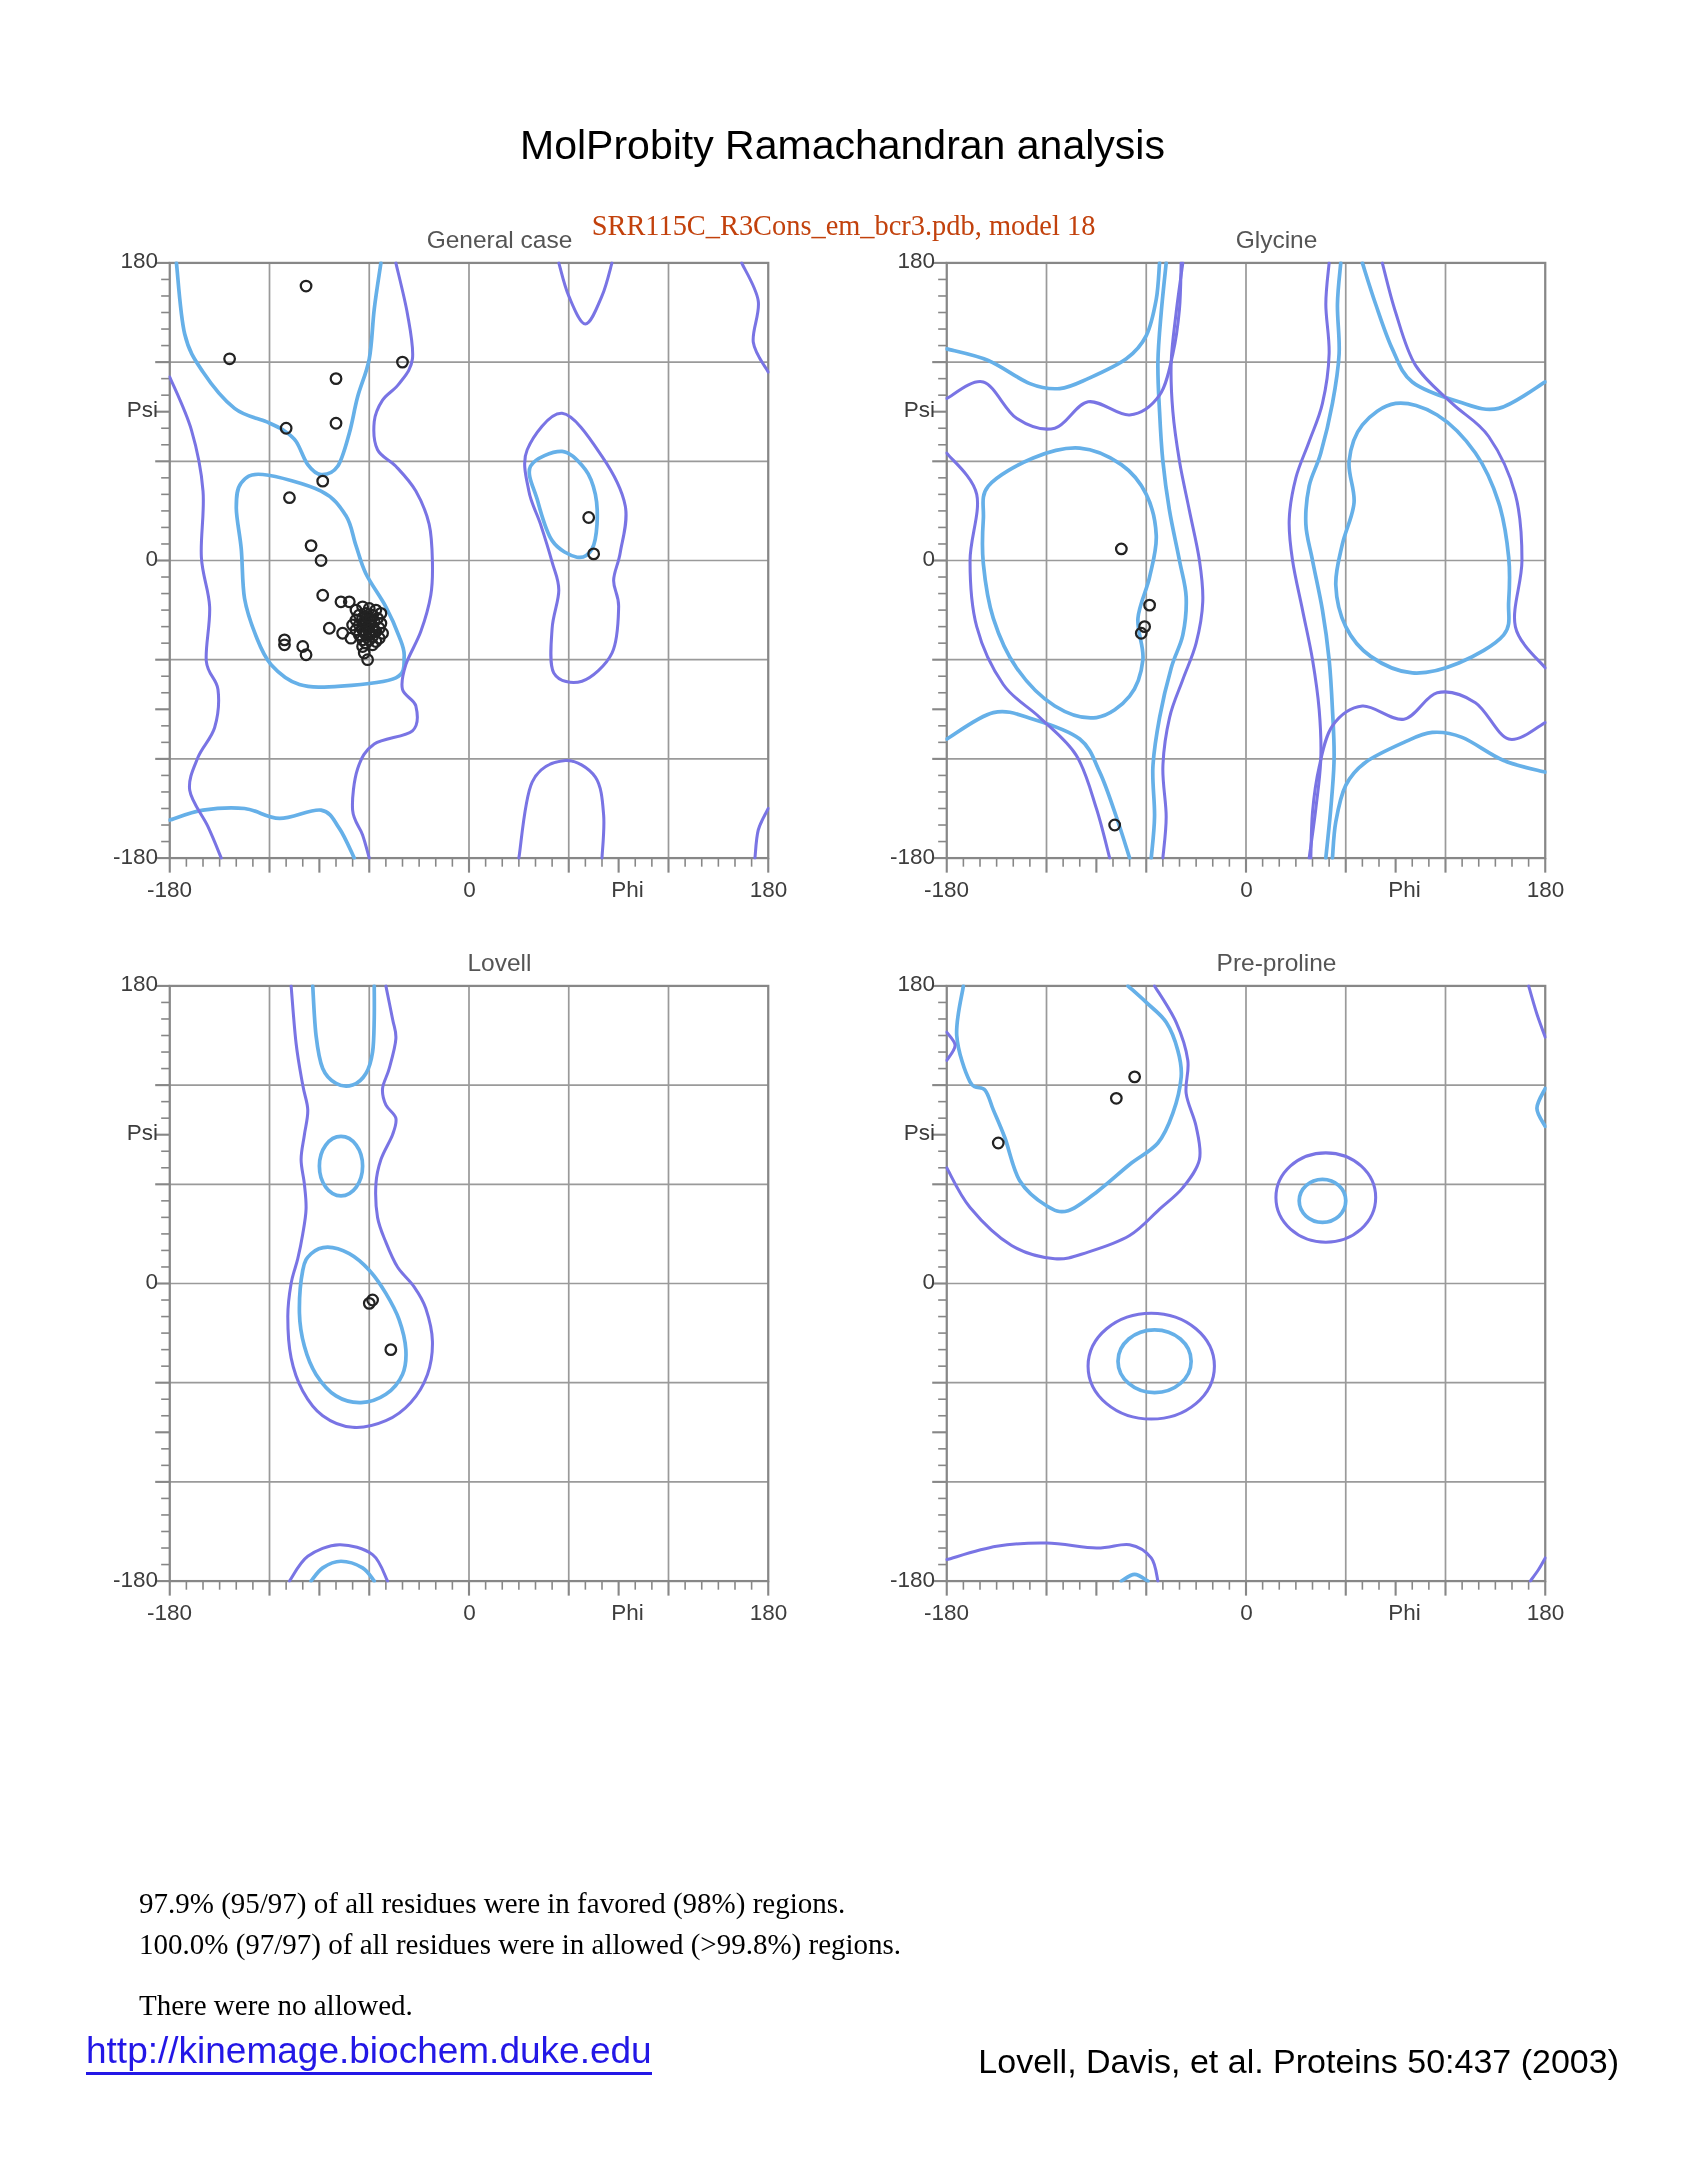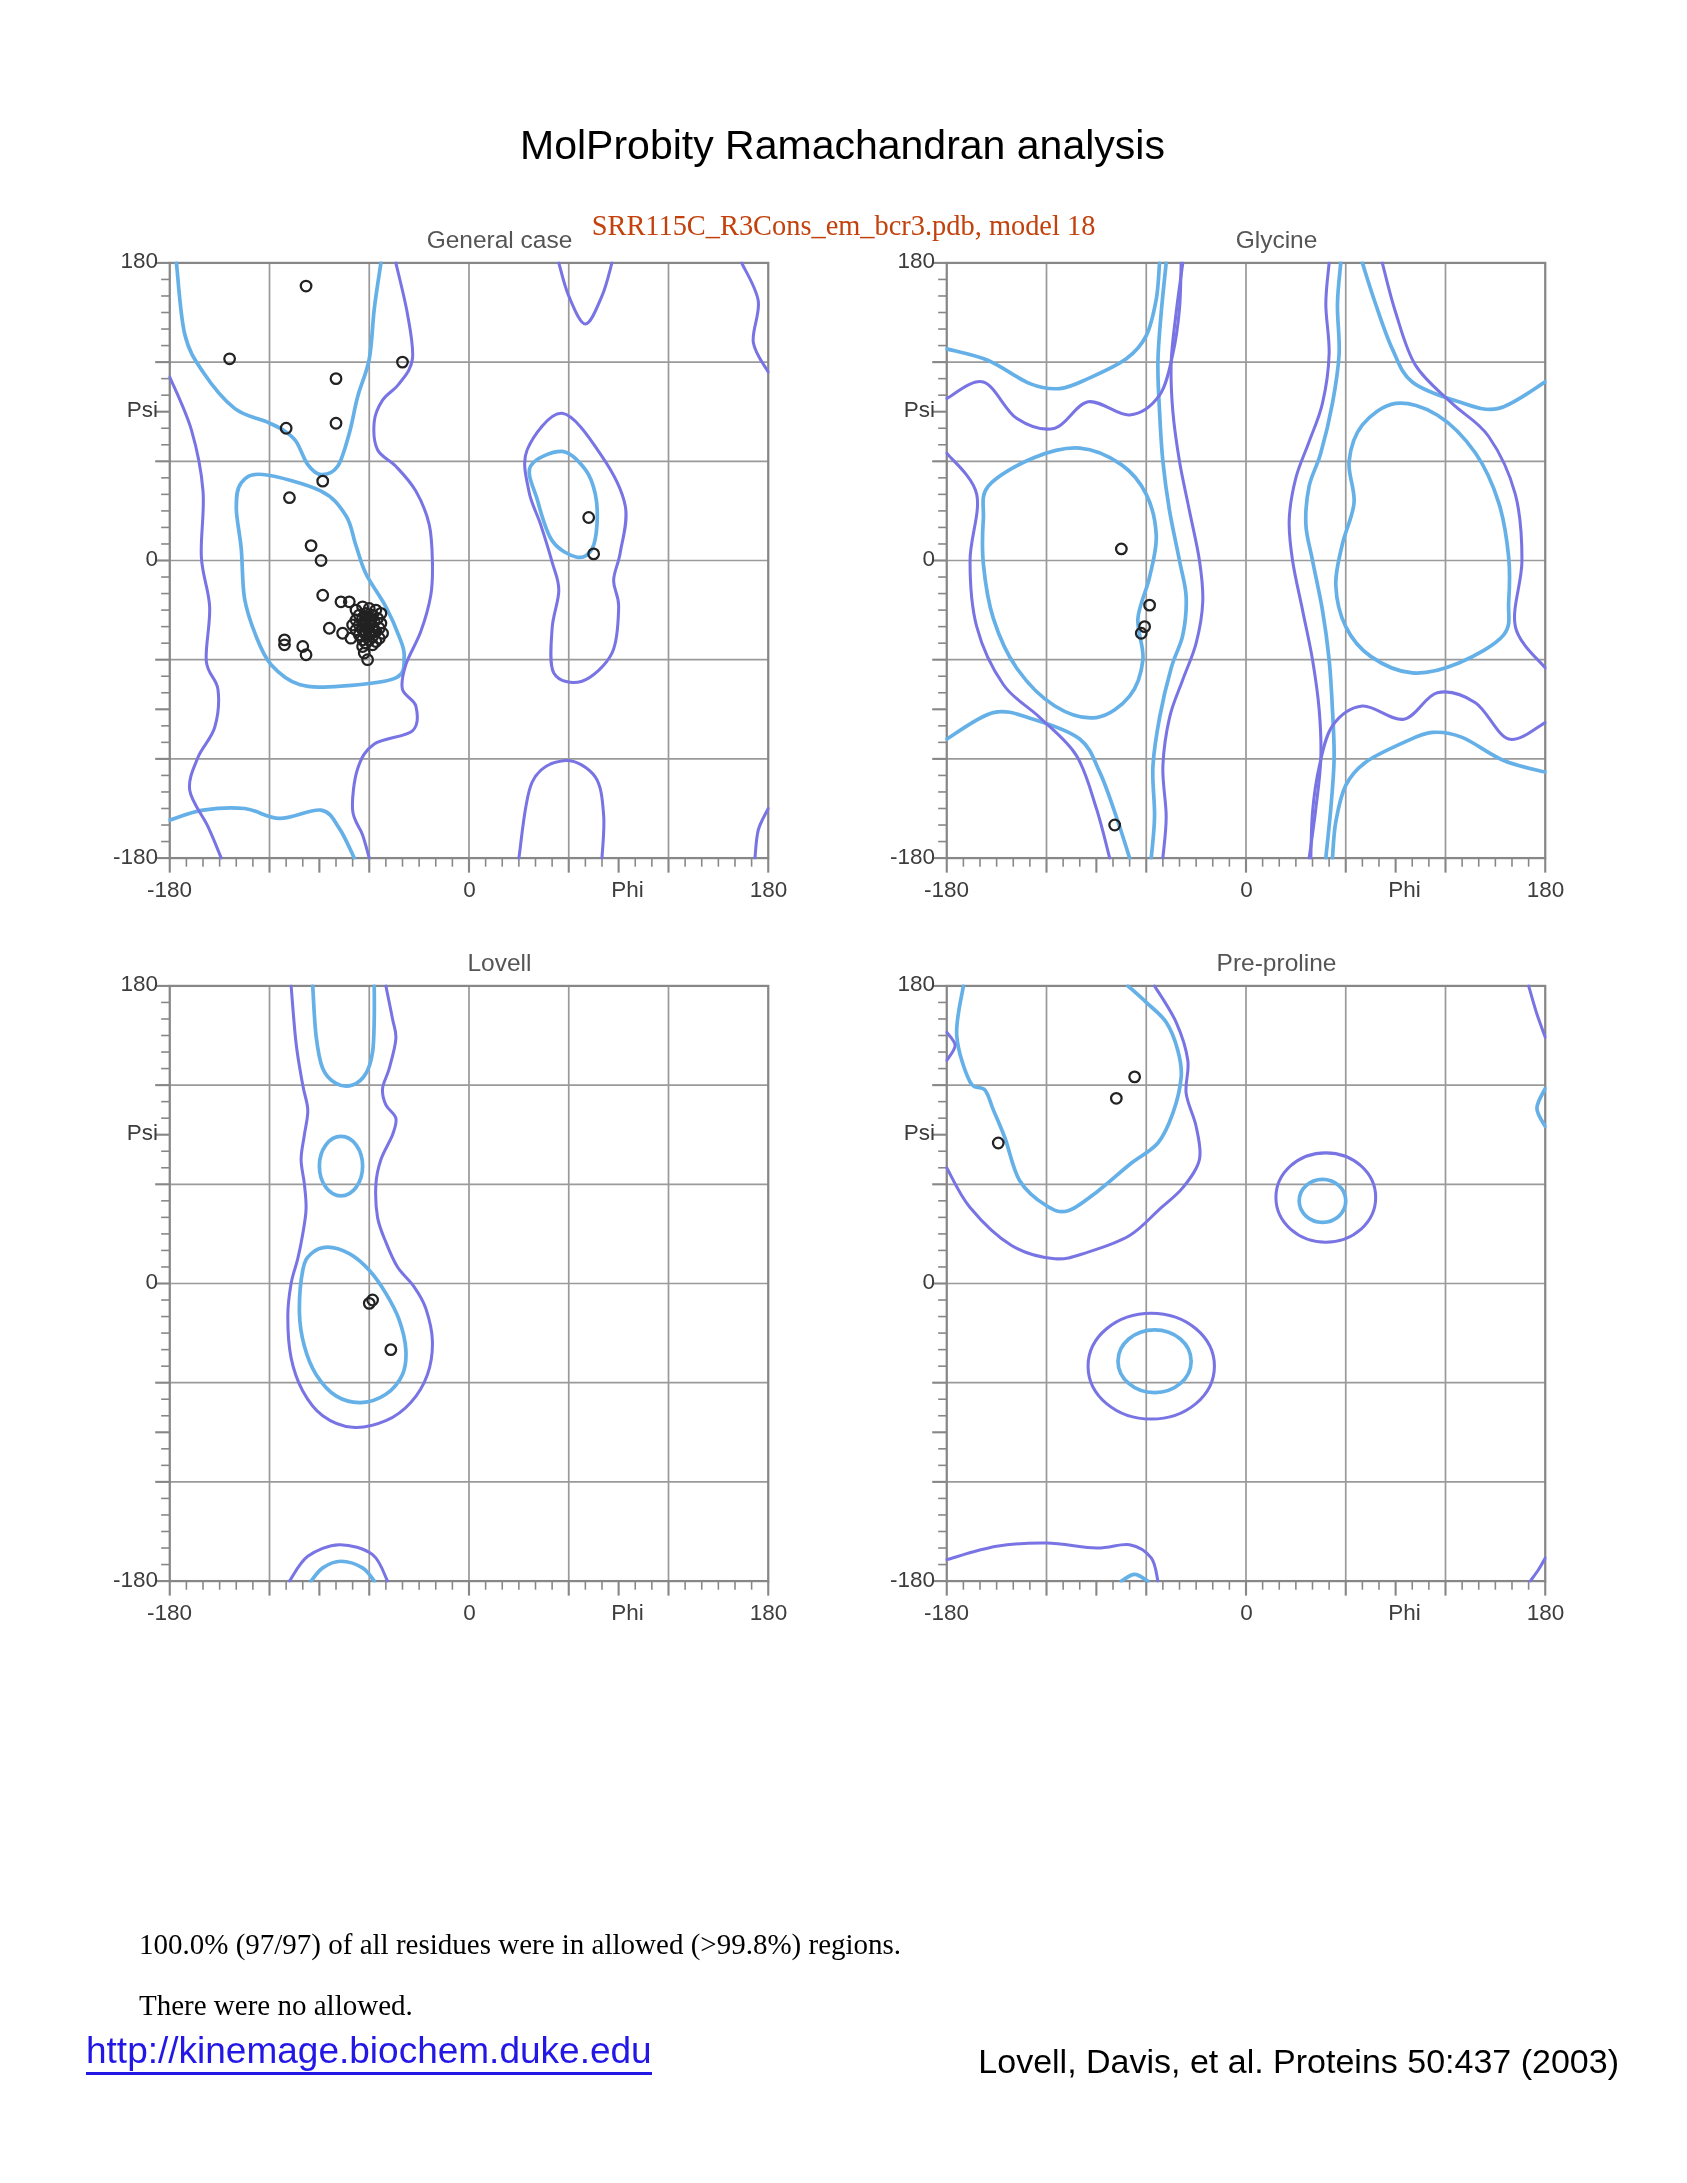--- a/index.html
+++ b/index.html
@@ -578,20 +578,21 @@
       <div class="axis-label ylab" style="left: -111px; top: -14.6px;">180</div>
       <div class="axis-label ylab" style="left: -111px; top: 134px;">Psi</div>
       <div class="axis-label ylab" style="left: -111px; top: 283px;">0</div>
       <div class="axis-label ylab" style="left: -111px; top: 581px;">-180</div>
       <div class="axis-label xlab" style="left: -50px; top: 614px;">-180</div>
       <div class="axis-label xlab" style="left: 250px; top: 614px;">0</div>
       <div class="axis-label xlab" style="left: 408px; top: 614px;">Phi</div>
       <div class="axis-label xlab" style="left: 549px; top: 614px;">180</div>
     </div>
 
+  <div class="stats-line" style="top:1887px;">97.9% (95/97) of all residues were in favored (98%) regions.</div>
   <div class="stats-line" style="top:1928px;">100.0% (97/97) of all residues were in allowed (&gt;99.8%) regions.</div>
   <div class="stats-line" style="top:1989px;">There were no allowed.</div>
 
   <a class="footer-link" href="#">http://kinemage.biochem.duke.edu</a>
   <div class="footer-citation">Lovell, Davis, et al. Proteins 50:437 (2003)</div>
 
 </div>
 
 
 </body></html>

